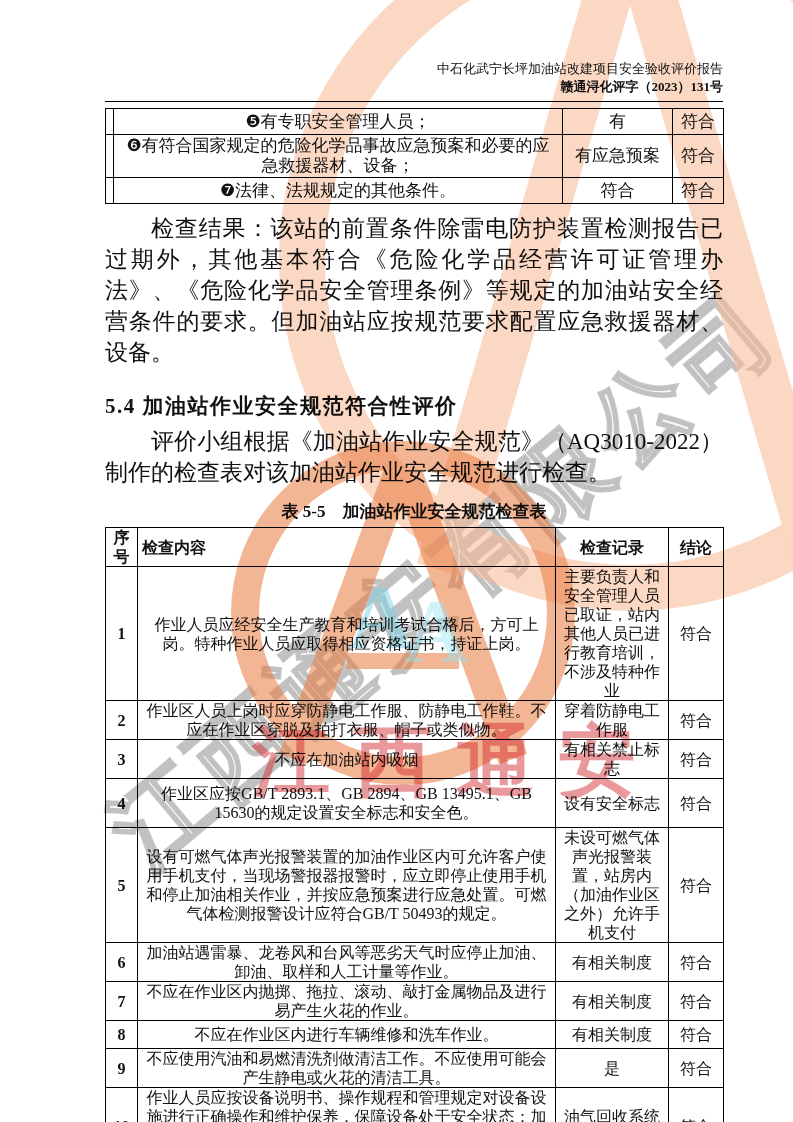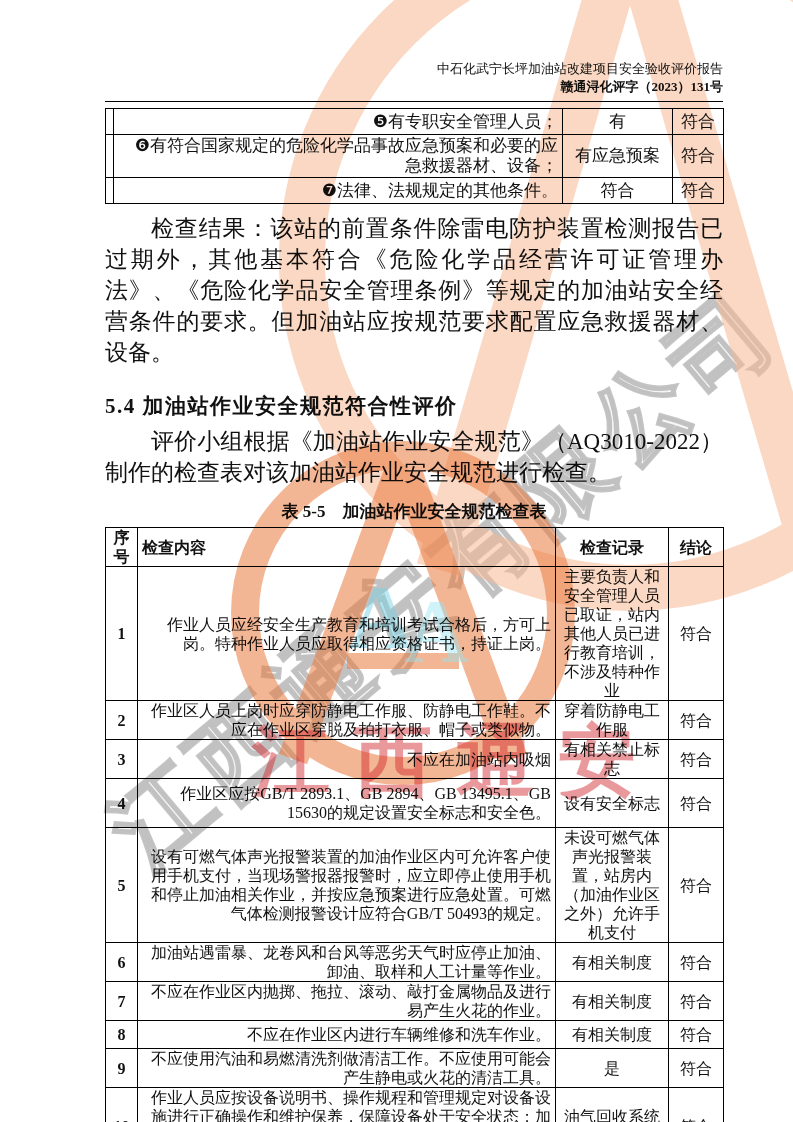--- a/index.html
+++ b/index.html
@@ -20,21 +20,21 @@
   .doc-header .right{ font-weight:bold; }
 
   
   table{ border-collapse:collapse; width:618px; table-layout:fixed; }
   td,th{ border:1px solid #000; vertical-align:middle; overflow:hidden; }
   .t-top{ margin-top:6px; font-size:17px; line-height:20px; }
   .t-top td{ padding:1px 4px; }
   .t-main{ margin-top:4px; font-size:16px; line-height:19px; }
   .t-main td,.t-main th{ padding:0 4px; }
   .c-center{ text-align:center; padding:0 2px; }
-  .c-left{ text-align:right; }
+  .c-left{ text-align:center; }
   .no-cell{ text-align:center; font-weight:bold; }
   .hdr-row th{ font-weight:bold; text-align:left; }
   .hdr-row .c-center{ text-align:center; }
   .section-row td{ font-weight:bold; text-align:center; }
 
   
   .para{ font-size:23px; line-height:31px; text-align:justify; text-indent:2em; margin-top:9px; }
   .h54{ font-size:21px; font-weight:bold; margin-top:24px; letter-spacing:1.5px; }
   .caption{ font-size:17px; font-weight:bold; text-align:center; margin-top:12px; }
 

